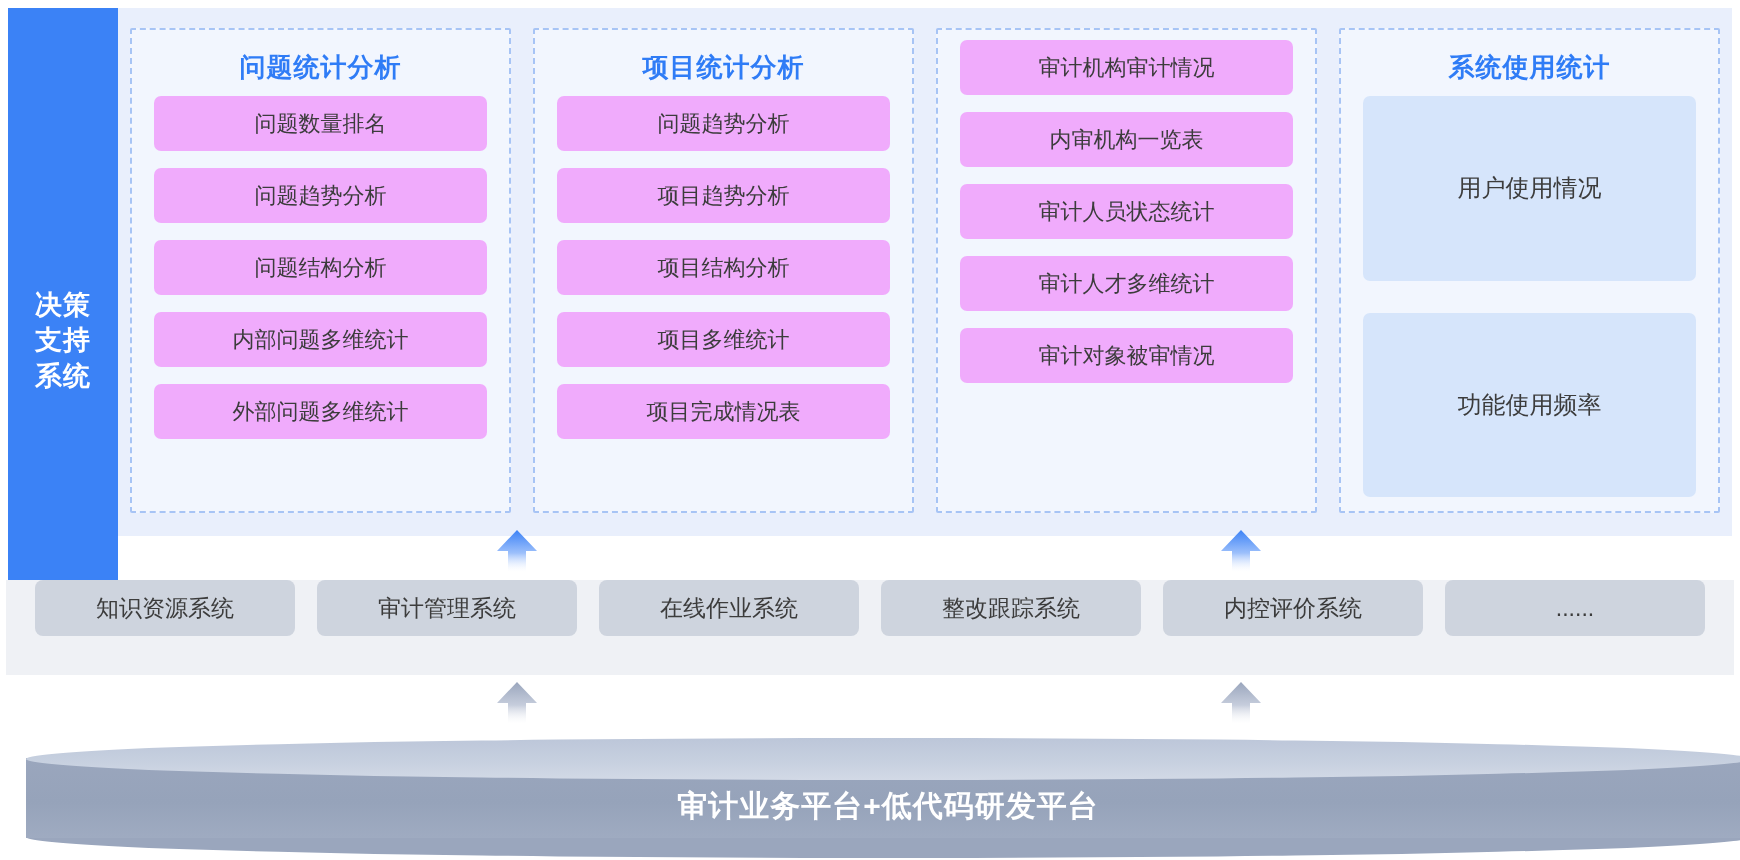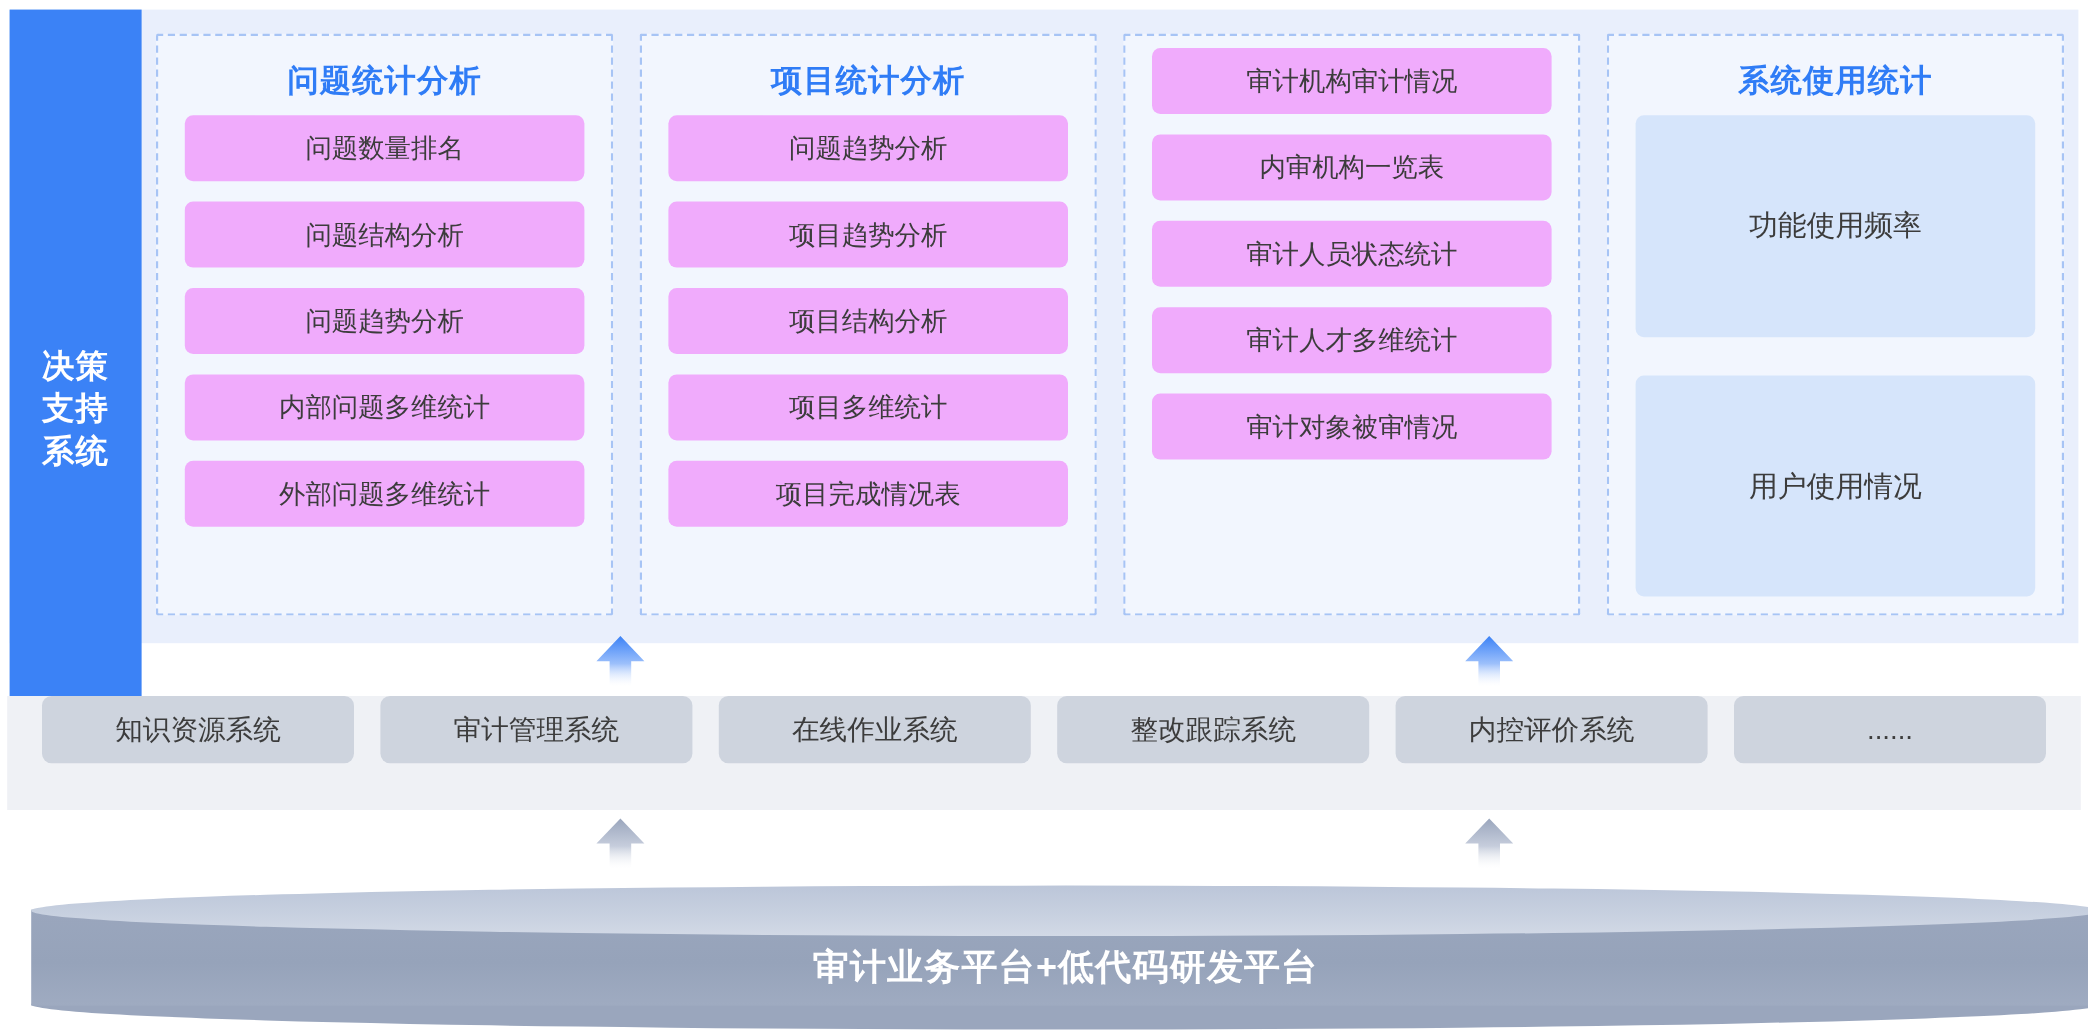--- a/index.html
+++ b/index.html
@@ -143,22 +143,22 @@
     <span>决策</span>
     <span>支持</span>
     <span>系统</span>
   </div>
 
   <div class="columns">
 
     <div class="col col-a">
       <div class="col-title">问题统计分析</div>
       <div class="item">问题数量排名</div>
+      <div class="item">问题趋势分析</div>
       <div class="item">问题结构分析</div>
-      <div class="item">问题趋势分析</div>
       <div class="item">内部问题多维统计</div>
       <div class="item">外部问题多维统计</div>
     </div>
 
     <div class="col col-b">
       <div class="col-title">项目统计分析</div>
       <div class="item">问题趋势分析</div>
       <div class="item">项目趋势分析</div>
       <div class="item">项目结构分析</div>
       <div class="item">项目多维统计</div>
@@ -169,22 +169,22 @@
       <div class="item">审计机构审计情况</div>
       <div class="item">内审机构一览表</div>
       <div class="item">审计人员状态统计</div>
       <div class="item">审计人才多维统计</div>
       <div class="item">审计对象被审情况</div>
     </div>
 
     <div class="col col-d">
       <div class="col-title">系统使用统计</div>
       <div class="inner">
+        <div class="item-tall">用户使用情况</div>
         <div class="item-tall">功能使用频率</div>
-        <div class="item-tall">用户使用情况</div>
       </div>
     </div>
 
   </div>
 </div>
 
 <div class="arrow" style="left:493px;top:528px;">
   <svg viewBox="0 0 48 44" xmlns="http://www.w3.org/2000/svg">
     <defs>
       <linearGradient id="blueGrad" x1="0" y1="0" x2="0" y2="1">

